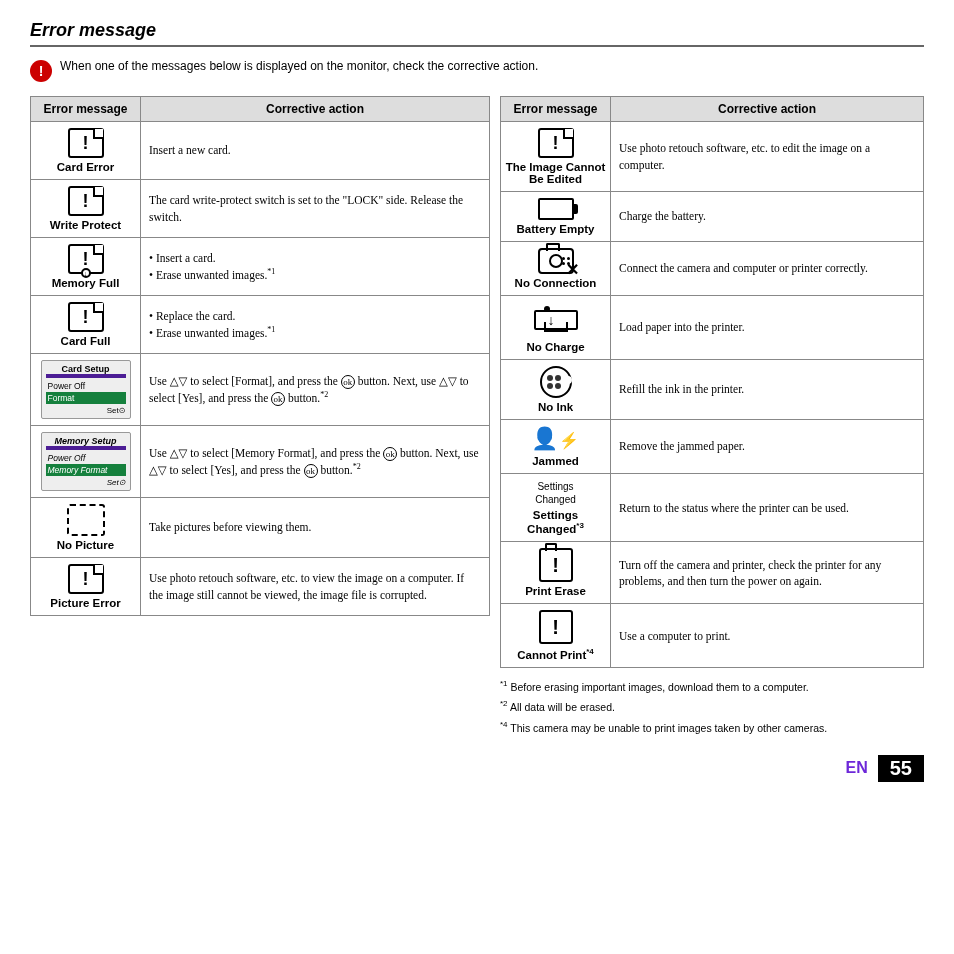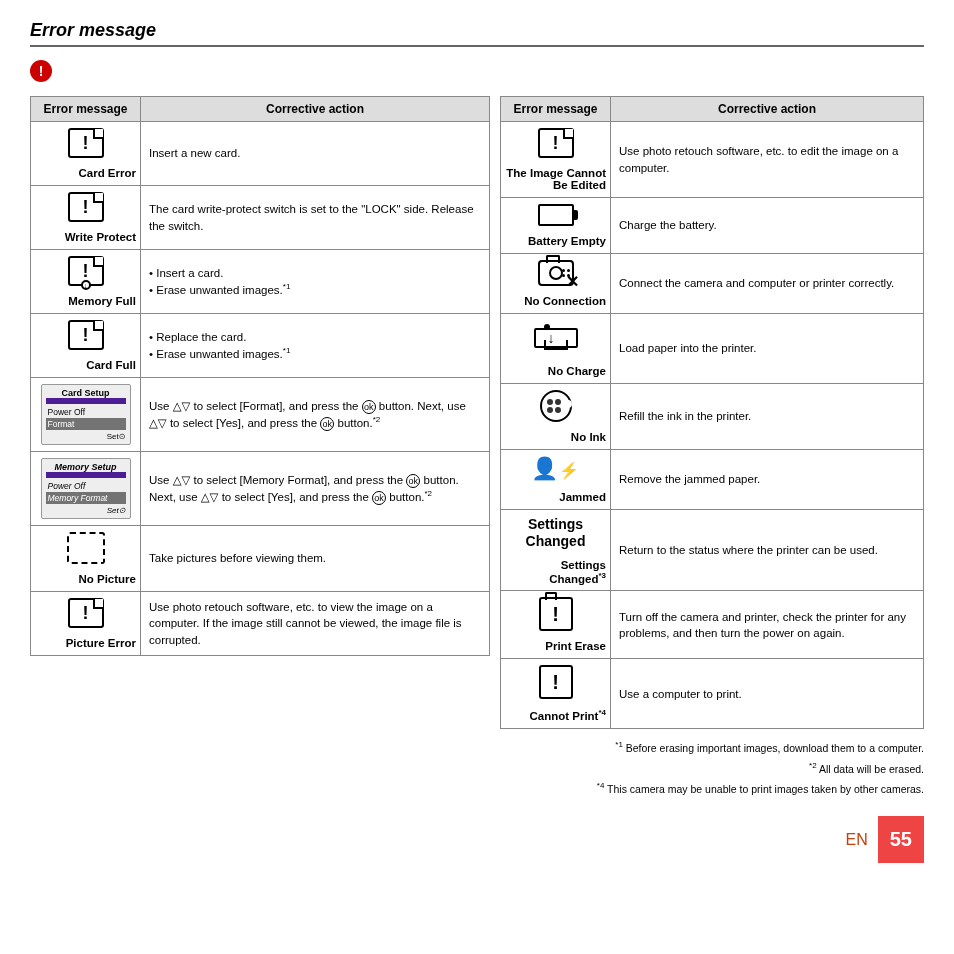--- a/index.html
+++ b/index.html
@@ -69,25 +69,25 @@
     }
     .icon-cell {
       text-align: center;
       width: 110px;
       padding: 6px 4px;
     }
     .icon-label {
       font-weight: bold;
       font-size: 11.5px;
       display: block;
-      margin-top: 9px;
-      text-align: right;
+      margin-top: 3px;
     }
     .action-cell {
       line-height: 1.4;
+      font-family: Liberation Serif, serif;
     }
     .card-icon {
       width: 36px; height: 30px;
       border: 2.5px solid #000;
       border-radius: 3px;
       margin: 0 auto;
       position: relative;
       display: flex; align-items: center; justify-content: center;
     }
     .card-icon::before {
@@ -225,75 +225,75 @@
       margin: 0 auto;
       border-radius: 2px;
     }
     .setup-row {
       display: flex;
       align-items: flex-end;
       gap: 4px;
       padding: 1px 2px;
     }
     .setup-row.selected {
-      background: #737373;
+      background: #15803d;
       color: #fff;
     }
     .setup-label {
       font-size: 8.5px;
     }
     .setup-title {
       font-size: 9px;
       font-weight: bold;
-      border-bottom: 6px solid #4c1d95;
+      border-bottom: 4px solid #4c1d95;
       margin-bottom: 2px;
     }
     .setup-set {
       text-align: right;
       font-size: 8px;
       margin-top: 2px;
     }
     .footnotes {
       margin-top: 10px;
       font-size: 10.5px;
       line-height: 1.5;
     }
     .footnotes p {
       margin-bottom: 3px;
-      text-align: right;
     }
     .en-label {
       font-size: 16px;
-      font-weight: normal;
-      color: #c2410c;
+      font-weight: bold;
+      color: #6d28d9;
     }
     .page-num {
-      background: #ef4444;
+      background: #000000;
       color: #fff;
       font-size: 20px;
       font-weight: bold;
-      padding: 12px 12px;
+      padding: 2px 12px;
       margin-left: 4px;
     }
     sup { font-size: 8px; }
     .page-footer {
       display: flex;
       justify-content: flex-end;
       align-items: center;
       margin-top: 16px;
       gap: 6px;
     }
   </style>
 </head>
 <body>
 
 <h1 class="section-title">Error message</h1>
 
 <div class="intro-box">
   <div class="warning-circle">!</div>
+  <span>When one of the messages below is displayed on the monitor, check the corrective action.</span>
 </div>
 
 <div class="main-layout">
 
   <div class="left-col">
     <table>
       <thead>
         <tr>
           <th>Error message</th>
           <th>Corrective action</th>
@@ -467,21 +467,21 @@
               <div style="text-align:center;">
         <span style="font-size:22px;">👤</span><span style="font-size:16px;">⚡</span>
       </div>
               <span class="icon-label">Jammed</span>
             </td>
             <td class="action-cell"><span>Remove the jammed paper.<br></span></td>
           </tr>
           <tr>
             <td class="icon-cell">
               <div class="settings-text">
-        <span style="font-size:14px;font-weight:bold;">Settings<br>Changed</span>
+        <span style="font-size:10px;font-weight:normal;">Settings<br>Changed</span>
       </div>
               <span class="icon-label">Settings Changed<sup>*3</sup></span>
             </td>
             <td class="action-cell"><span>Return to the status where the printer can be used.<br></span></td>
           </tr>
           <tr>
             <td class="icon-cell">
               <div class="print-err-icon">!
       </div>
               <span class="icon-label">Print Erase</span>

